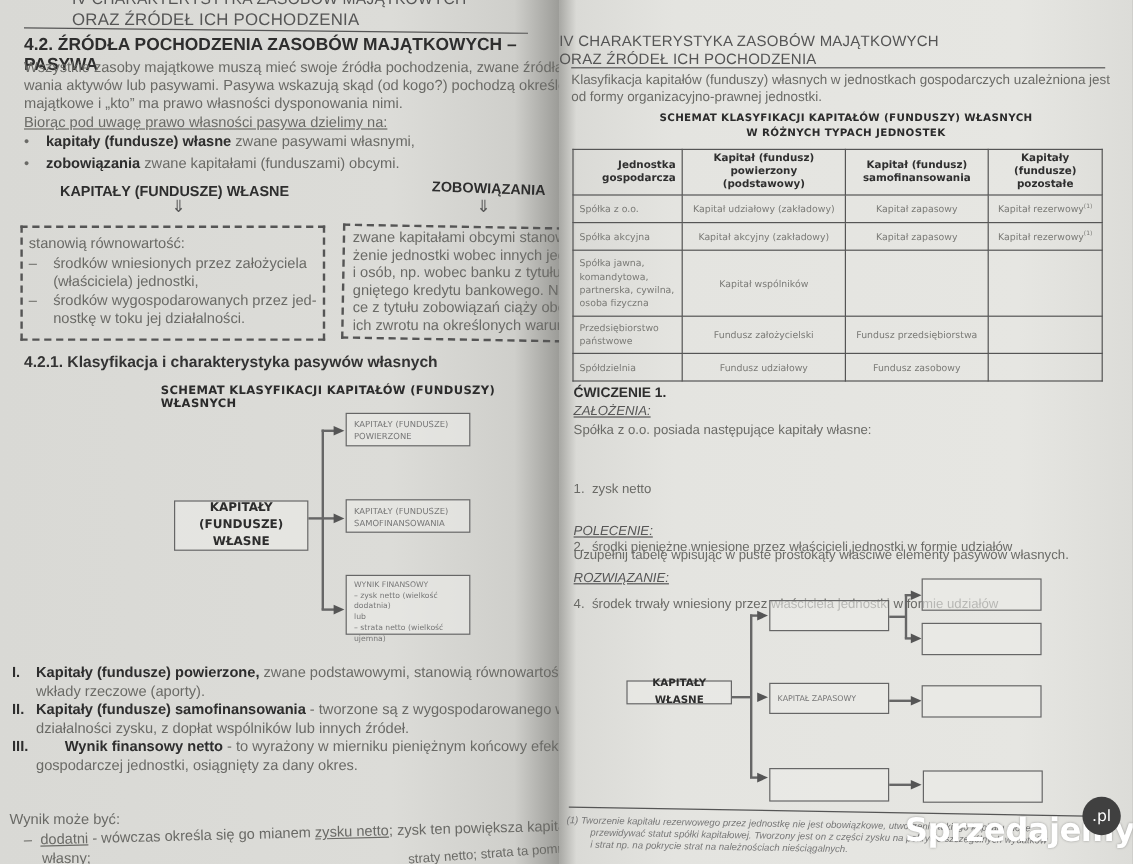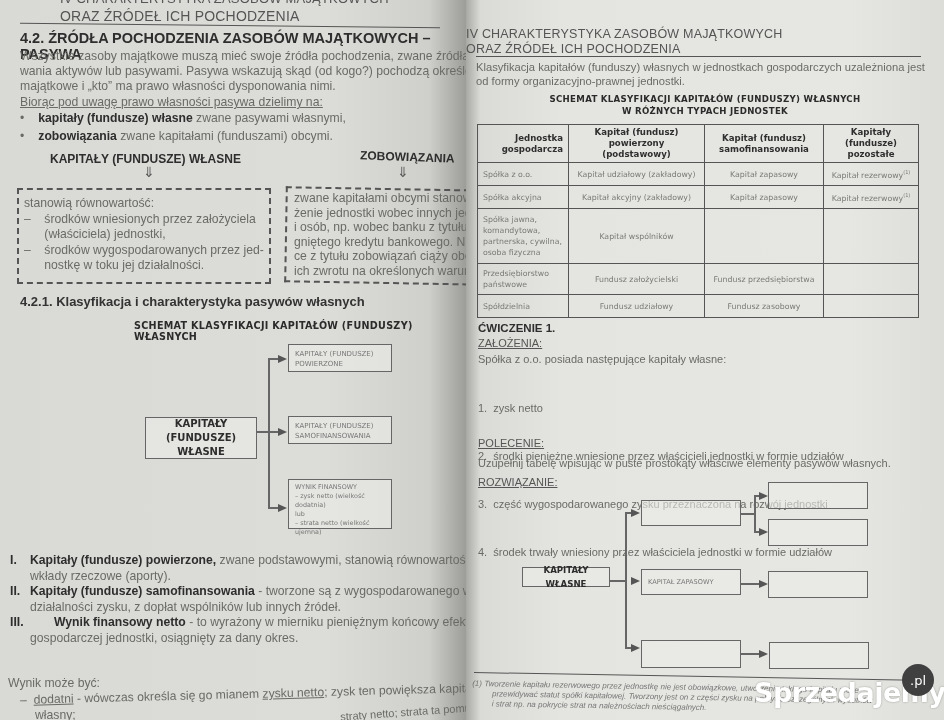--- a/index.html
+++ b/index.html
@@ -7,21 +7,21 @@
   .page { position:absolute; top:0; height:720px; overflow:hidden; }
   .page-left { left:0; width:466px; background:linear-gradient(90deg,#d9d9d5 0%,#dcdcd8 70%,#cfcfcb 92%,#9c9c98 100%); }
   .page-right { left:466px; width:478px; background:linear-gradient(90deg,#a8a8a4 0%,#dadad6 3%,#e4e4e0 20%,#e6e6e2 80%,#dcdcd8 100%); }
   .abs { position:absolute; }
   .run-head { font-size:14px; color:#555; text-align:left; letter-spacing:0.2px; }
   .rule { position:absolute; height:1px; background:#555; }
   .h2 { font-weight:bold; font-size:14.5px; color:#2e2e2e; }
   .p { font-size:12.2px; line-height:15px; color:#6a6a66; }
   .b { font-weight:bold; color:#2e2e2e; }
   .u { text-decoration:underline; }
-  .ital-u { text-decoration:underline; font-size:12.5px; color:#555; }
+  .ital-u { font-style:italic; text-decoration:underline; font-size:12.5px; color:#555; }
   .dash-box { position:absolute; border:2px dashed #555; }
   .diag-title { font-family:"DejaVu Sans", sans-serif; font-weight:bold; font-size:9.6px; color:#2b2b2b; letter-spacing:0.3px; }
   .node { position:absolute; border:1.5px solid #666; background:rgba(235,235,231,0.6); font-family:"DejaVu Sans", sans-serif; font-size:7px; color:#777; padding:4px 6px; box-sizing:border-box; line-height:10px; }
   .node-main { font-weight:bold; font-size:10px; color:#2d2d2d; text-align:center; display:flex; align-items:center; justify-content:center; line-height:14px; }
   .line { position:absolute; background:#666; }
   .arrow { position:absolute; width:0; height:0; border-top:4px solid transparent; border-bottom:4px solid transparent; border-left:9px solid #555; }
   table.tbl { position:absolute; border-collapse:collapse; font-family:"DejaVu Sans", sans-serif; font-size:7.8px; color:#7a7a76; }
   table.tbl td, table.tbl th { border:1.5px solid #555; padding:2px 5px; }
   table.tbl th { font-weight:bold; color:#2f2f2f; font-size:8.6px; text-align:center; line-height:11px; }
   table.tbl th.first { text-align:right; }
@@ -196,21 +196,20 @@
       </tr>
     </tbody>
   </table>
 
   <div class="abs b" style="left:12px;top:322px;font-size:11.5px;">ĆWICZENIE 1.</div>
   <div class="abs ital-u" style="left:12px;top:337px;font-size:11px;">ZAŁOŻENIA:</div>
   <div class="abs p" style="left:12px;top:352px;font-size:11px;">Spółka z o.o. posiada następujące kapitały własne:</div>
   <div class="abs p" style="left:12px;top:368px;font-size:11px;line-height:16px;white-space:pre;">
     <div>1.  zysk netto</div>
     <div>2.  środki pieniężne wniesione przez właścicieli jednostki w formie udziałów</div>
-    <div>3.  część wygospodarowanego zysku przeznaczona na rozwój jednostki</div>
     <div>4.  środek trwały wniesiony przez właściciela jednostki w formie udziałów</div>
   </div>
   <div class="abs ital-u" style="left:12px;top:437px;font-size:11px;">POLECENIE:</div>
   <div class="abs p" style="left:12px;top:456px;font-size:11px;white-space:nowrap;">Uzupełnij tabelę wpisując w puste prostokąty właściwe elementy pasywów własnych.</div>
   <div class="abs ital-u" style="left:12px;top:476px;font-size:11px;">ROZWIĄZANIE:</div>
 
   <div class="node node-main" style="left:56px;top:567px;width:88px;height:20px;font-size:8.6px;">KAPITAŁY WŁASNE</div>
   <div class="line" style="left:144px;top:580px;width:16px;height:1.5px;"></div>
   <div class="line" style="left:159px;top:512px;width:1.5px;height:136px;"></div>
   <div class="line" style="left:159px;top:512px;width:8px;height:1.5px;"></div>

